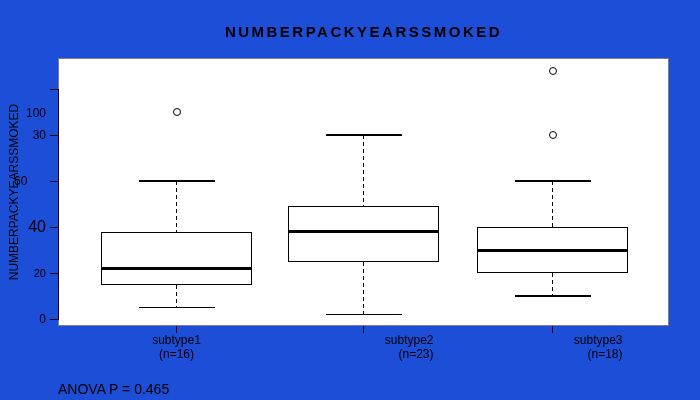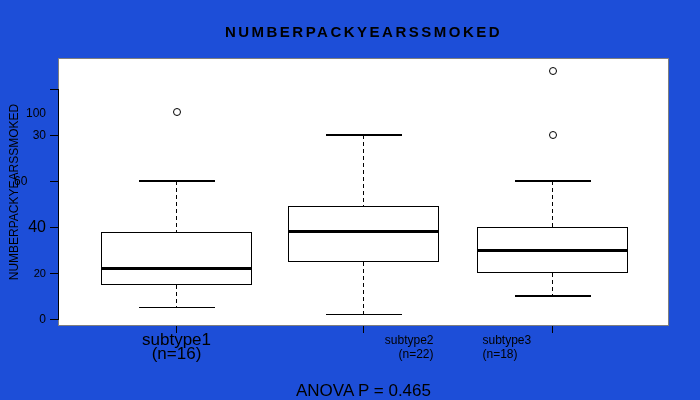--- a/index.html
+++ b/index.html
@@ -33,22 +33,21 @@
     left: -120px; top: 185px; width: 268px; height: 14px;
     text-align: center;
     font-size: 12px;
     line-height: 14px;
     transform: rotate(-90deg);
     white-space: nowrap;
   }
   #anova-annotation {
     position: absolute;
     left: 58px; top: 381px; width: 611px;
-    text-align: center;
-    font-size: 17px;
+    font-size: 14px;
   }
   #boxplot-layer {
     position: absolute;
     left: 0; top: 0; width: 700px; height: 400px;
   }
 </style>
 </head>
 <body>
 
 <div id="screen">
@@ -70,43 +69,43 @@
       <div style="position: absolute; left: 14px; top: 82px; width: 32px; text-align: right; font-size: 12px; line-height: 14px; margin-top: 24px;">100</div>
       <div style="position: absolute; left: 58px; top: 88.5px; width: 1px; height: 231.3px; background: rgb(0, 0, 0);"></div>
       <div style="position: absolute; left: 176px; top: 326px; width: 1px; height: 7px; background: rgb(0, 0, 0);"></div>
       <div style="position: absolute; left: 176px; top: 181.12px; width: 1px; height: 50.666px; background: repeating-linear-gradient(rgb(0, 0, 0) 0px, rgb(0, 0, 0) 4px, transparent 4px, transparent 7px);"></div>
       <div style="position: absolute; left: 176px; top: 284.755px; width: 1px; height: 23.03px; background: repeating-linear-gradient(rgb(0, 0, 0) 0px, rgb(0, 0, 0) 4px, transparent 4px, transparent 7px);"></div>
       <div style="position: absolute; left: 101px; top: 231.786px; width: 151px; height: 52.969px; border: 1px solid rgb(0, 0, 0); background: rgb(255, 255, 255); box-sizing: border-box;"></div>
       <div style="position: absolute; left: 101px; top: 267.134px; width: 151px; height: 3px; background: rgb(0, 0, 0);"></div>
       <div style="position: absolute; left: 138.5px; top: 180.12px; width: 76px; height: 1.5px; background: rgb(0, 0, 0);"></div>
       <div style="position: absolute; left: 138.5px; top: 306.785px; width: 76px; height: 1.5px; background: rgb(0, 0, 0);"></div>
       <div style="position: absolute; left: 172.5px; top: 108.03px; width: 6px; height: 6px; border: 1px solid rgb(0, 0, 0); border-radius: 50%; background: rgb(255, 255, 255);"></div>
-      <div style="position: absolute; left: 106.5px; top: 333px; width: 140px; text-align: center; font-size: 17px; line-height: 14px;">
+      <div style="position: absolute; left: 106.5px; top: 333px; width: 140px; text-align: center; font-size: 12px; line-height: 14px;">
         <div>subtype1</div>
         <div>(n=16)</div>
       </div>
       <div style="position: absolute; left: 363px; top: 326px; width: 1px; height: 7px; background: rgb(0, 0, 0);"></div>
       <div style="position: absolute; left: 363px; top: 135.06px; width: 1px; height: 71.393px; background: repeating-linear-gradient(rgb(0, 0, 0) 0px, rgb(0, 0, 0) 4px, transparent 4px, transparent 7px);"></div>
       <div style="position: absolute; left: 363px; top: 261.725px; width: 1px; height: 52.969px; background: repeating-linear-gradient(rgb(0, 0, 0) 0px, rgb(0, 0, 0) 4px, transparent 4px, transparent 7px);"></div>
       <div style="position: absolute; left: 288px; top: 206.453px; width: 151px; height: 55.272px; border: 1px solid rgb(0, 0, 0); background: rgb(255, 255, 255); box-sizing: border-box;"></div>
       <div style="position: absolute; left: 288px; top: 230.286px; width: 151px; height: 3px; background: rgb(0, 0, 0);"></div>
       <div style="position: absolute; left: 325.5px; top: 134.06px; width: 76px; height: 1.5px; background: rgb(0, 0, 0);"></div>
       <div style="position: absolute; left: 325.5px; top: 313.694px; width: 76px; height: 1.5px; background: rgb(0, 0, 0);"></div>
       <div style="position: absolute; left: 293.5px; top: 333px; width: 140px; text-align: right; font-size: 12px; line-height: 14px;">
         <div>subtype2</div>
-        <div>(n=22)</div>
+        <div>(n=23)</div>
       </div>
       <div style="position: absolute; left: 552px; top: 326px; width: 1px; height: 7px; background: rgb(0, 0, 0);"></div>
       <div style="position: absolute; left: 552px; top: 181.12px; width: 1px; height: 46.06px; background: repeating-linear-gradient(rgb(0, 0, 0) 0px, rgb(0, 0, 0) 4px, transparent 4px, transparent 7px);"></div>
       <div style="position: absolute; left: 552px; top: 273.24px; width: 1px; height: 23.03px; background: repeating-linear-gradient(rgb(0, 0, 0) 0px, rgb(0, 0, 0) 4px, transparent 4px, transparent 7px);"></div>
       <div style="position: absolute; left: 477px; top: 227.18px; width: 151px; height: 46.06px; border: 1px solid rgb(0, 0, 0); background: rgb(255, 255, 255); box-sizing: border-box;"></div>
       <div style="position: absolute; left: 477px; top: 248.71px; width: 151px; height: 3px; background: rgb(0, 0, 0);"></div>
       <div style="position: absolute; left: 514.5px; top: 180.12px; width: 76px; height: 1.5px; background: rgb(0, 0, 0);"></div>
       <div style="position: absolute; left: 514.5px; top: 295.27px; width: 76px; height: 1.5px; background: rgb(0, 0, 0);"></div>
       <div style="position: absolute; left: 548.5px; top: 131.06px; width: 6px; height: 6px; border: 1px solid rgb(0, 0, 0); border-radius: 50%; background: rgb(255, 255, 255);"></div>
       <div style="position: absolute; left: 548.5px; top: 66.576px; width: 6px; height: 6px; border: 1px solid rgb(0, 0, 0); border-radius: 50%; background: rgb(255, 255, 255);"></div>
-      <div style="position: absolute; left: 482.5px; top: 333px; width: 140px; text-align: left; font-size: 12px; line-height: 14px;">
+      <div style="position: absolute; left: 482.5px; top: 333px; width: 140px; text-align: right; font-size: 12px; line-height: 14px;">
         <div>subtype3</div>
         <div>(n=18)</div>
       </div>
     </div>
   <div id="anova-annotation">ANOVA P = 0.465</div>
 </div>
 
 </body></html>

